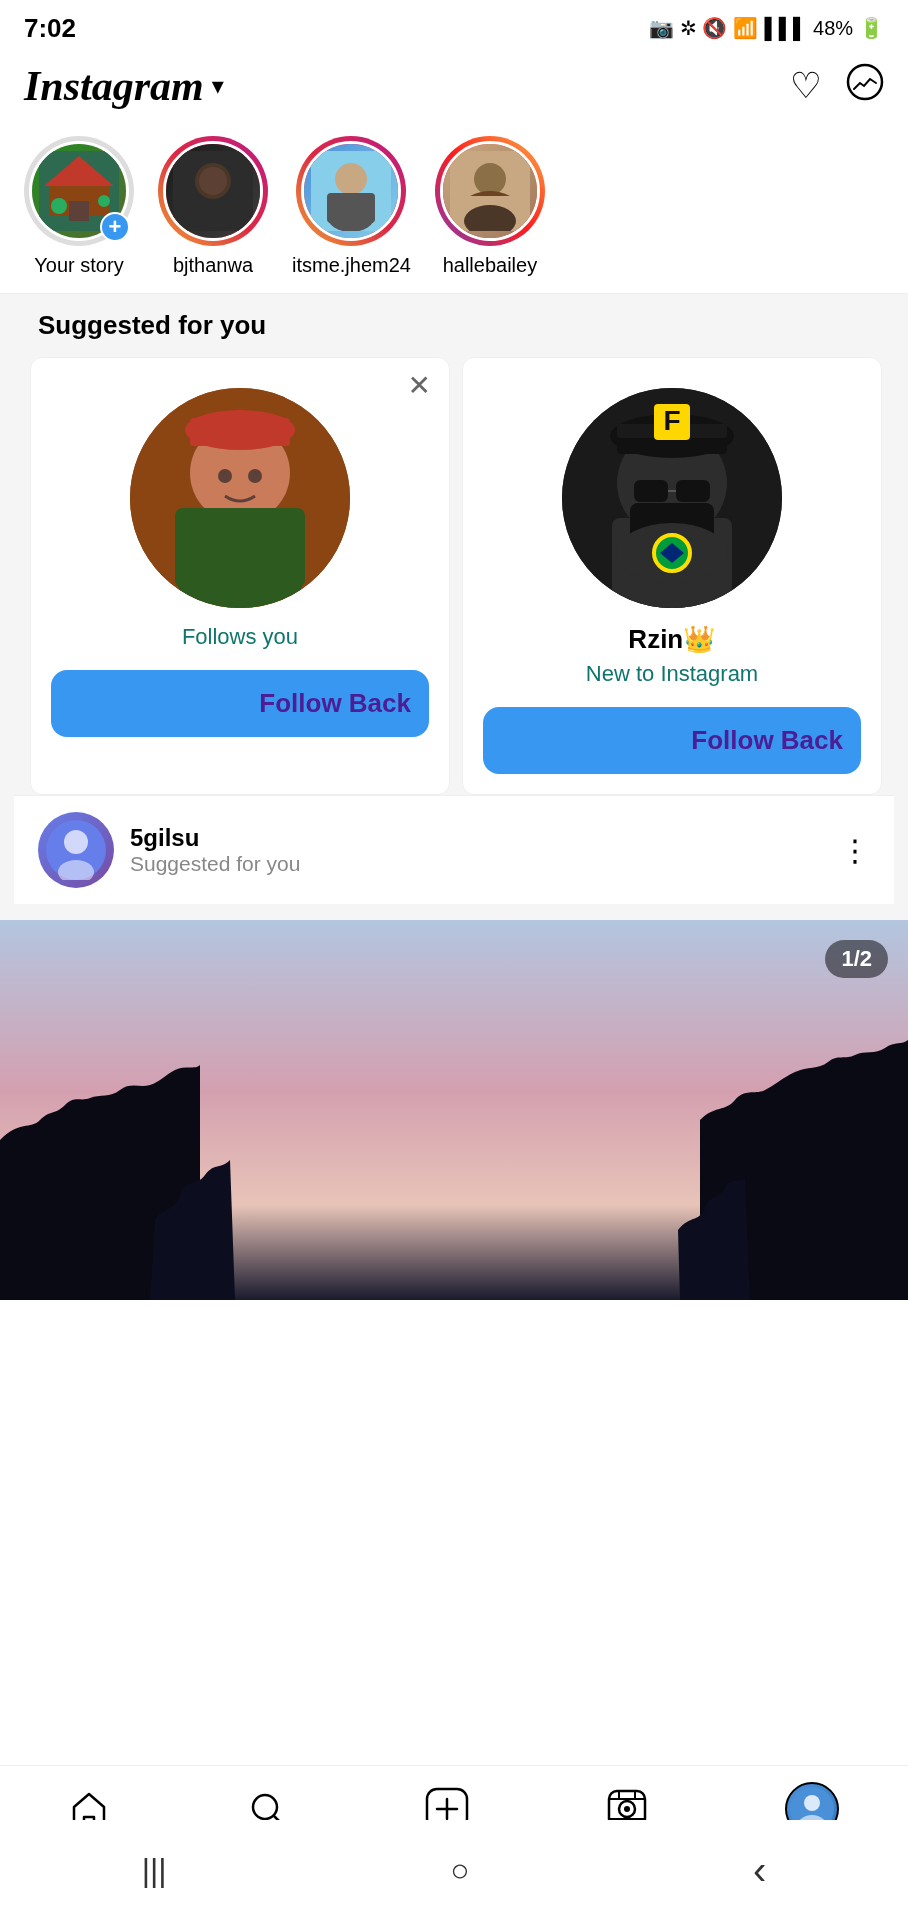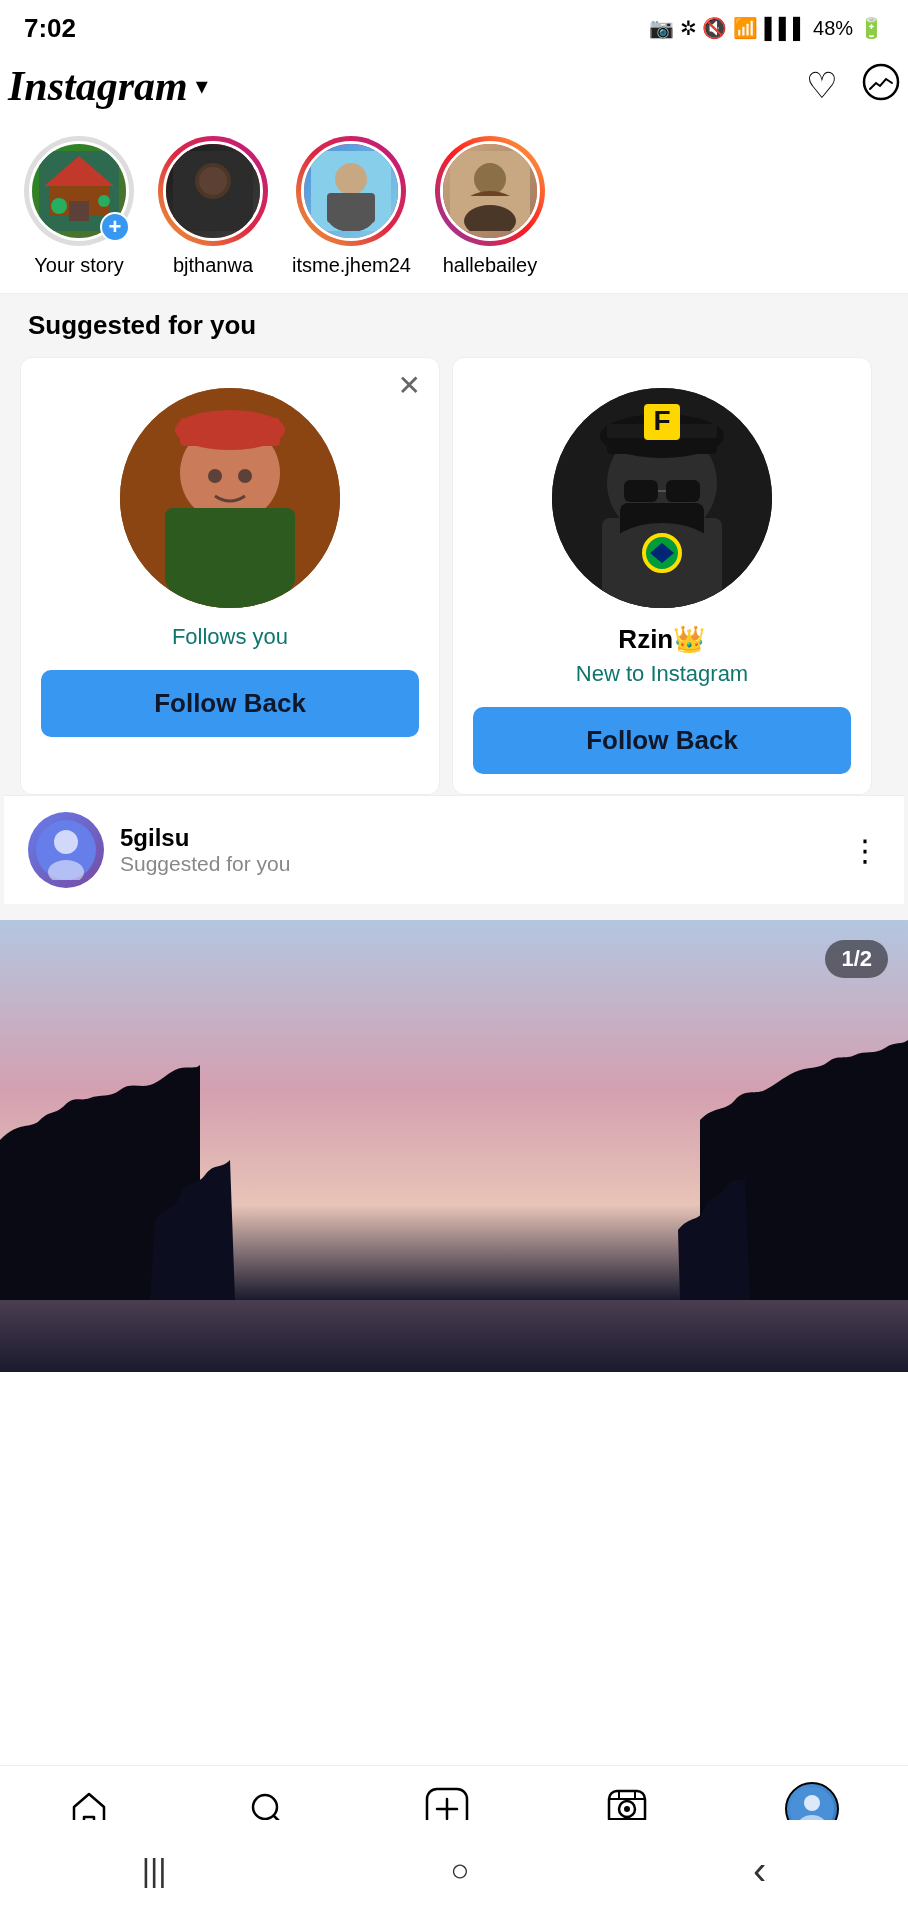--- a/index.html
+++ b/index.html
@@ -35,21 +35,21 @@
       font-size: 20px;
       color: #000;
     }
     .battery-text { font-size: 20px; font-weight: 500; }
 
     
     .header {
       display: flex;
       justify-content: space-between;
       align-items: center;
-      padding: 10px 8px;
+      padding: 10px 24px;
       background: #fff;
     }
     .header-logo {
       display: flex;
       align-items: center;
       gap: 8px;
     }
     .logo-text {
       font-size: 42px;
       font-family: 'Georgia', serif;
@@ -145,21 +145,21 @@
       text-align: left;
       max-width: 120px;
       overflow: hidden;
       text-overflow: ellipsis;
       white-space: nowrap;
     }
 
     
     .suggested-section {
       background: #f5f5f5;
-      padding: 16px 4px;
+      padding: 16px 14px;
     }
     .suggested-title {
       font-size: 26px;
       font-weight: 700;
       color: #000;
       padding: 0 24px 16px 24px;
     }
     .suggested-cards {
       display: flex;
       gap: 0;
@@ -214,28 +214,28 @@
     }
     .card-sub {
       font-size: 22px;
       color: #0f766e;
       text-align: center;
       margin-bottom: 20px;
     }
     .follow-back-btn {
       width: 100%;
       background: #3897f0;
-      color: #0f172a;
+      color: #4c1d95;
       border: none;
-      border-radius: 10px;
+      border-radius: 16px;
       padding: 18px;
       font-size: 26px;
       font-weight: 600;
       cursor: pointer;
-      text-align: center;
+      text-align: right;
     }
 
     
     .suggested-user-row {
       display: flex;
       align-items: center;
       padding: 16px 24px;
       background: #fff;
       border-top: 1px solid #eee;
     }
@@ -281,21 +281,21 @@
     .more-btn {
       font-size: 30px;
       color: #000;
       cursor: pointer;
     }
 
     
     .post-area {
       position: relative;
       width: 100%;
-      height: 452px;
+      height: 380px;
       background: linear-gradient(180deg, #b3c6e0 0%, #d4a0b0 40%, #1a1a2e 100%);
       overflow: hidden;
     }
     .post-counter {
       position: absolute;
       top: 20px;
       right: 20px;
       background: rgba(0,0,0,0.5);
       color: #fff;
       font-size: 22px;

